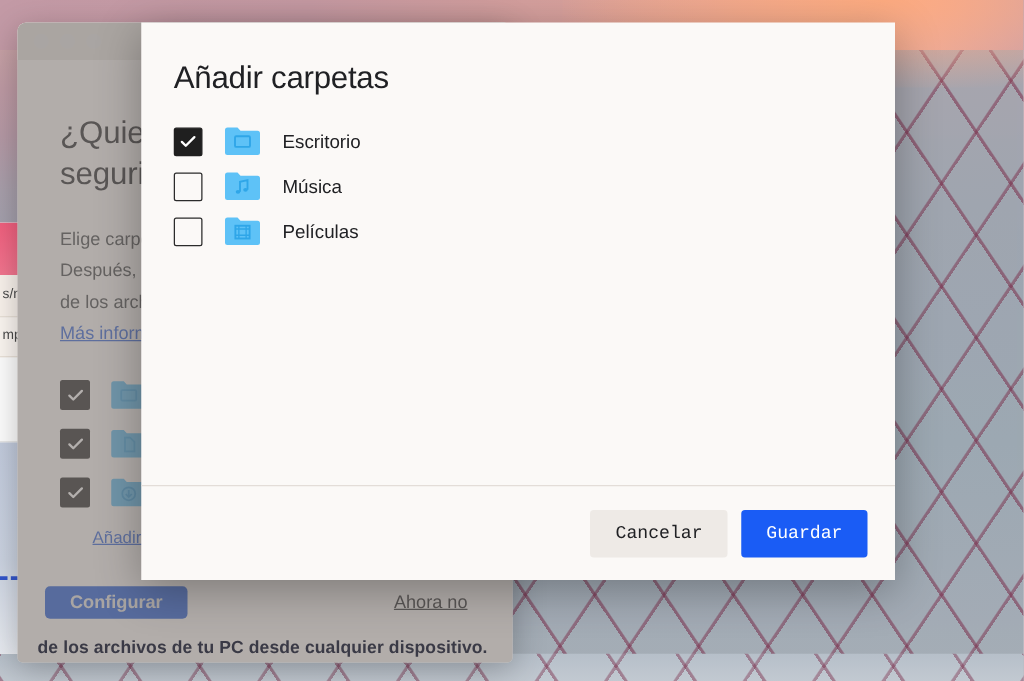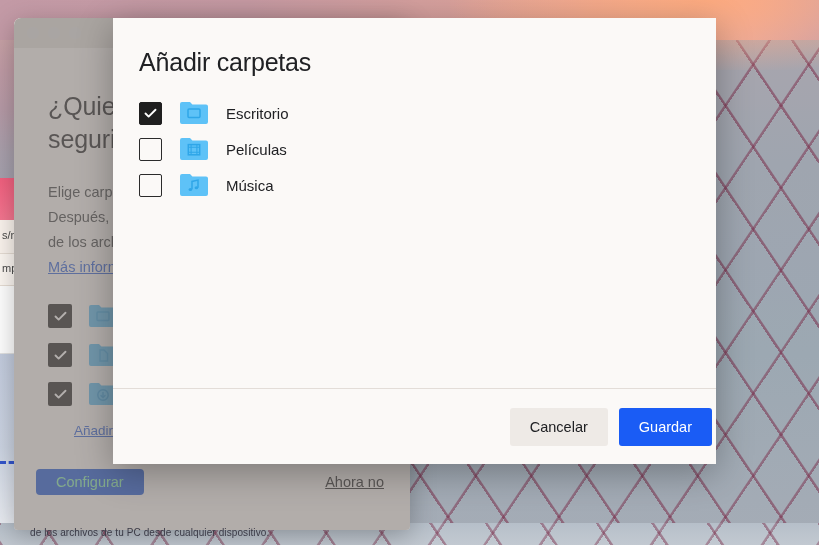--- a/index.html
+++ b/index.html
@@ -134,40 +134,41 @@
   .bg-add-link {
     margin-top: 10px; margin-left: 26px; color: #2b5fd9; font-size: 13.5px;
   }
 
   .app-footer {
     position: absolute; left: 0; right: 0; bottom: 0; height: 96px;
     display: flex; align-items: center; justify-content: space-between;
     padding: 0 22px 0 22px;
   }
   .btn-primary-lg {
-    background: #1a56d6; color: #86efac; font-size: 14.5px;
-    border: none; border-radius: 4px; padding: 5px 20px; cursor: pointer;
+    background: #1a56d6; color: #e5e5e5; font-size: 14.5px;
+    border: none; border-radius: 4px; padding: 5px 20px; cursor: pointer; font-weight: bold;
   }
   .btn-text-lg {
     color: #202124; font-size: 14.5px; text-decoration: underline;
     background: none; border: none; cursor: pointer; padding: 8px 4px;
+    margin-right: 10px;
   }
 
   
   .dim-veil {
     position: absolute; left: 14px; top: 18px; width: 396px; height: 512px;
     border-radius: 7px 7px 4px 4px;
     background: rgba(128,122,118,.60);
     pointer-events: none;
   }
 
   
   .page-caption {
-    position: absolute; left: 30px; bottom: 7px;
-    font-size: 10px; color: #3a3a46; font-weight: 400;
+    position: absolute; left: 30px; bottom: 20px;
+    font-size: 14px; color: #3a3a46; font-weight: 700;
     letter-spacing: .1px; white-space: nowrap;
   }
 
   
   .modal {
     position: absolute; left: 113px; top: 18px;
     width: 603px; height: 446px;
     background: #fbf9f7;
     box-shadow: 0 8px 34px rgba(0,0,0,.30);
     display: flex; flex-direction: column;
@@ -188,21 +189,21 @@
   }
   .cbx.on  { background: #1f1f1f; border: 1px solid #1f1f1f; }
   .cbx.off { background: #fbf9f7; border: 1.6px solid #2b2b2b; }
   .cbx svg { width: 15px; height: 15px; }
   .folder-ic { width: 30px; height: 24px; flex: 0 0 auto; }
   .folder-label { font-size: 15px; color: #202124; }
 
   .modal-divider { height: 1px; background: #e3ddd8; margin: 0; }
   .modal-actions {
     height: 75px; display: flex; align-items: center;
-    justify-content: flex-end; gap: 11px; padding-right: 4px;
+    justify-content: flex-end; gap: 11px; padding-right: 22px; font-family: Liberation Mono, monospace;
   }
   .btn {
     font-size: 14.5px; border: none; border-radius: 3px;
     padding: 11px 20px; cursor: pointer; font-family: inherit;
   }
   .btn-cancel { background: #eeeae6; color: #202124; }
   .btn-save   { background: #1a5cf5; color: #ffffff; text-align: center; }
 </style>
 </head>
 <body>
@@ -324,40 +325,40 @@
         <span class="folder-label">Escritorio</span>
       </div>
 
 
 
       <div class="folder-row">
         <span class="cbx off"></span>
         <span class="folder-ic">
           <svg viewBox="0 0 30 24">
               <path d="M1 3a2 2 0 012-2h8l2.4 2.6H27a2 2 0 012 2V21a2 2 0 01-2 2H3a2 2 0 01-2-2z" fill="#5ec2f7"></path>
-              <rect x="9.3" y="7.6" width="11.4" height="10.2" fill="none" stroke="#2fa6e8" stroke-width="1.5"></rect>
-              <path d="M9.3 10.2h11.4M9.3 15.2h11.4M12.1 7.6v10.2M17.9 7.6v10.2" stroke="#2fa6e8" stroke-width="1.1"></path>
-            </svg>
-        </span>
-        <span class="folder-label">Películas</span>
-      </div>
-
-      <div class="folder-row">
-        <span class="cbx off"></span>
-        <span class="folder-ic">
-          <svg viewBox="0 0 30 24">
-              <path d="M1 3a2 2 0 012-2h8l2.4 2.6H27a2 2 0 012 2V21a2 2 0 01-2 2H3a2 2 0 01-2-2z" fill="#5ec2f7"></path>
               <path d="M13 16.3V8.4l6-1.3v7.6" fill="none" stroke="#2fa6e8" stroke-width="1.5"></path>
               <ellipse cx="11.4" cy="16.4" rx="1.8" ry="1.5" fill="#2fa6e8"></ellipse>
               <ellipse cx="17.4" cy="14.8" rx="1.8" ry="1.5" fill="#2fa6e8"></ellipse>
             </svg>
         </span>
         <span class="folder-label">Música</span>
       </div>
 
+      <div class="folder-row">
+        <span class="cbx off"></span>
+        <span class="folder-ic">
+          <svg viewBox="0 0 30 24">
+              <path d="M1 3a2 2 0 012-2h8l2.4 2.6H27a2 2 0 012 2V21a2 2 0 01-2 2H3a2 2 0 01-2-2z" fill="#5ec2f7"></path>
+              <rect x="9.3" y="7.6" width="11.4" height="10.2" fill="none" stroke="#2fa6e8" stroke-width="1.5"></rect>
+              <path d="M9.3 10.2h11.4M9.3 15.2h11.4M12.1 7.6v10.2M17.9 7.6v10.2" stroke="#2fa6e8" stroke-width="1.1"></path>
+            </svg>
+        </span>
+        <span class="folder-label">Películas</span>
+      </div>
+
     </div>
 
     <div class="modal-divider"></div>
 
     <div class="modal-actions">
       <button class="btn btn-cancel">Cancelar</button>
       <button class="btn btn-save">Guardar</button>
     </div>
   </div>
 

